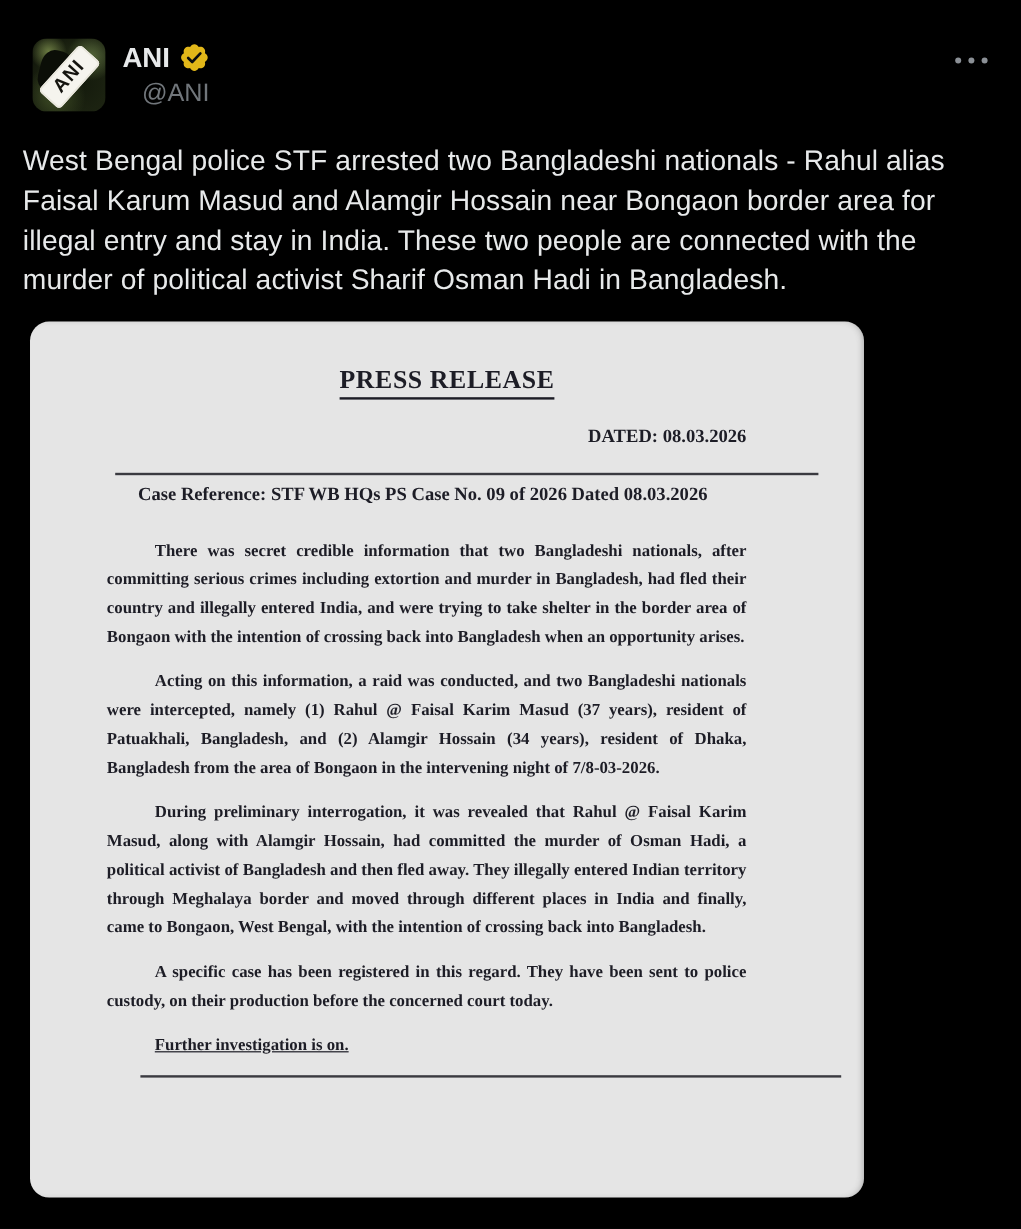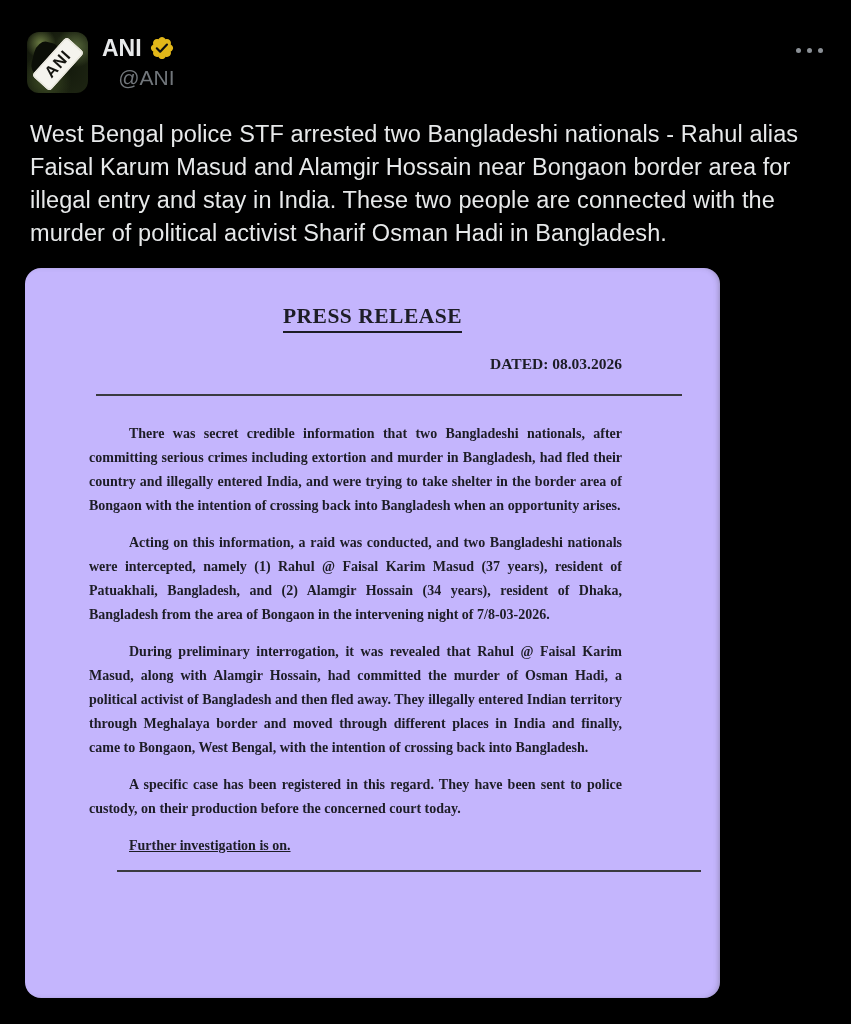--- a/index.html
+++ b/index.html
@@ -60,30 +60,30 @@
     width: 36px; height: 24px;
     display: flex; align-items: center; justify-content: center; gap: 6px;
     cursor: pointer; background: transparent; border: none;
   }
   .more-btn .dot { width: 5px; height: 5px; border-radius: 50%; background: #8b9096; }
 
   
   .tweet-text {
     color: #e7e9ea;
     font-size: 23.5px; line-height: 33px; letter-spacing: 0.1px;
-    padding: 25px 24px 0 30px;
+    padding: 25px 24px 0 19px;
     font-weight: 400;
   }
 
   
   .doc-card {
     position: absolute;
     left: 25px; top: 268px;
     width: 695px; height: 730px;
-    background: #c4b5fd;
+    background: #e5e5e5;
     border-radius: 16px;
     overflow: hidden;
     cursor: pointer;
     box-shadow: inset -3px 0 6px -3px rgba(60,60,60,0.45);
     color: #1d1d26;
     font-family: "Liberation Serif", serif;
   }
   .doc-title-row { text-align: center; margin-top: 36px; }
   .doc-title {
     display: inline-block;
@@ -151,20 +151,21 @@
   <div class="doc-card">
 
     <div class="doc-title-row">
       <span class="doc-title">PRESS RELEASE</span>
     </div>
 
     <div class="doc-dated">DATED: 08.03.2026</div>
 
     <hr class="doc-rule-top">
 
+    <div class="doc-caseref">Case Reference: STF WB HQs PS Case No. 09 of 2026 Dated 08.03.2026</div>
 
     <div class="doc-paragraphs">
       <p>There was secret credible information that two Bangladeshi nationals, after committing serious crimes including extortion and murder in Bangladesh, had fled their country and illegally entered India, and were trying to take shelter in the border area of Bongaon with the intention of crossing back into Bangladesh when an opportunity arises.</p>
       <p>Acting on this information, a raid was conducted, and two Bangladeshi nationals were intercepted, namely (1) Rahul @ Faisal Karim Masud (37 years), resident of Patuakhali, Bangladesh, and (2) Alamgir Hossain (34 years), resident of Dhaka, Bangladesh from the area of Bongaon in the intervening night of 7/8-03-2026.</p>
       <p>During preliminary interrogation, it was revealed that Rahul @ Faisal Karim Masud, along with Alamgir Hossain, had committed the murder of Osman Hadi, a political activist of Bangladesh and then fled away. They illegally entered Indian territory through Meghalaya border and moved through different places in India and finally, came to Bongaon, West Bengal, with the intention of crossing back into Bangladesh.</p>
       <p>A specific case has been registered in this regard.  They have been sent to police custody, on their production before the concerned court today.</p>
       <p>Further investigation is on.</p>
     </div>
 
     <hr class="doc-rule-bottom">

